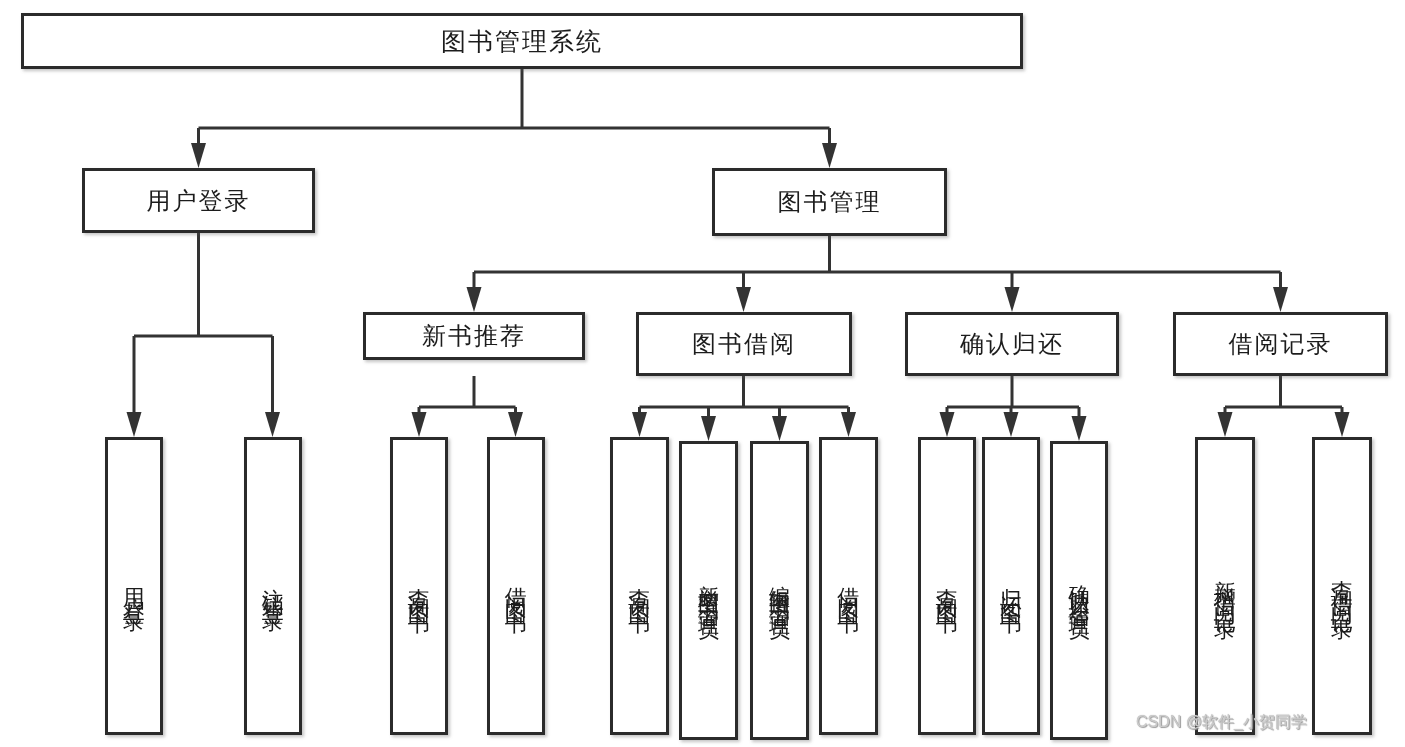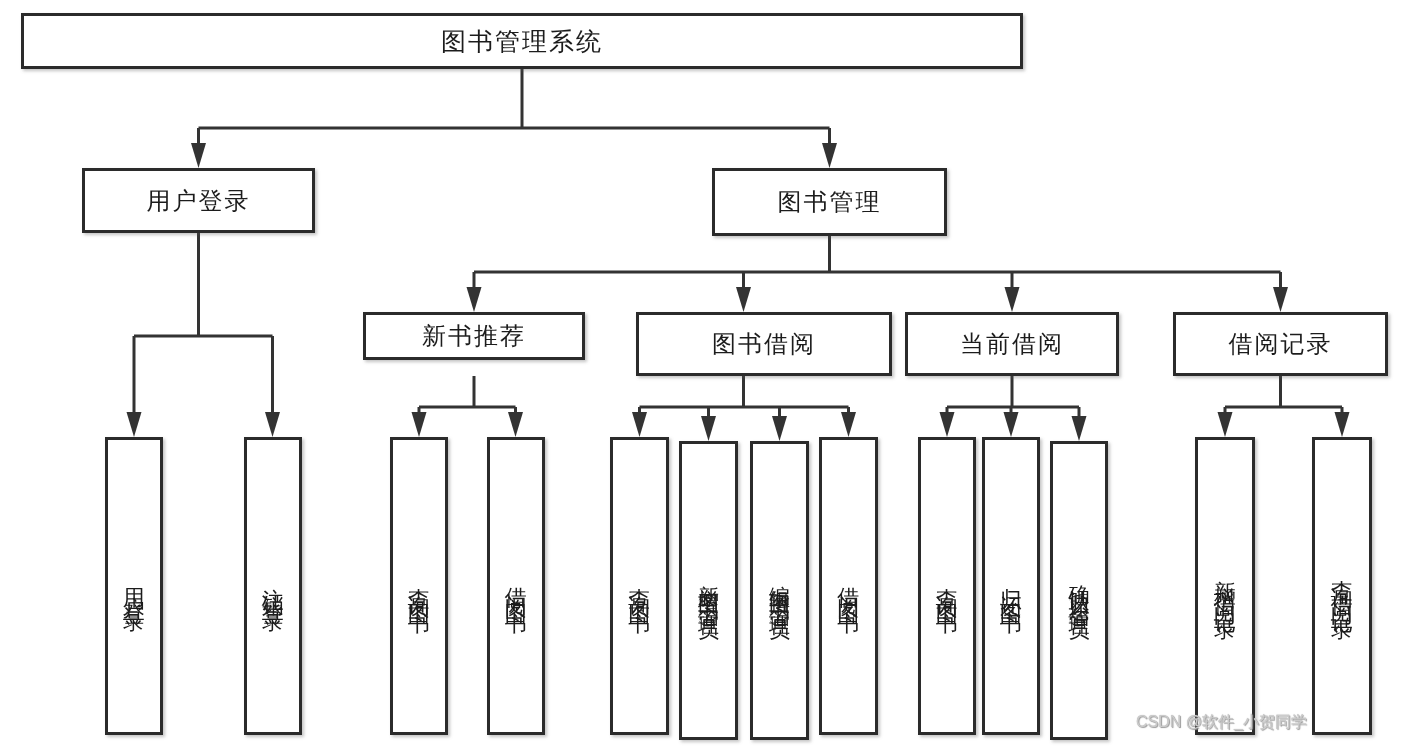--- a/index.html
+++ b/index.html
@@ -128,25 +128,25 @@
   <div class="hbox" style="left:82px;top:168px;width:233px;height:65px">
     <span>用户登录</span>
   </div>
   <div class="hbox" style="left:712px;top:168px;width:235px;height:68px">
     <span>图书管理</span>
   </div>
 
   <div class="hbox" style="left:363px;top:312px;width:222px;height:48px">
     <span>新书推荐</span>
   </div>
-  <div class="hbox" style="left:636px;top:312px;width:256px;height:64px">
+  <div class="hbox" style="left:636px;top:312px;width:216px;height:64px">
     <span>图书借阅</span>
   </div>
   <div class="hbox" style="left:905px;top:312px;width:214px;height:64px">
-    <span>当前借阅</span>
+    <span>确认归还</span>
   </div>
   <div class="hbox" style="left:1173px;top:312px;width:215px;height:64px">
     <span>借阅记录</span>
   </div>
 
   <div class="vbox" style="left:105px;top:437px;width:58px;height:298px">
     <span class="vtext">用户登录</span>
   </div>
   <div class="vbox" style="left:244px;top:437px;width:58px;height:298px">
     <span class="vtext">注销登录</span>

